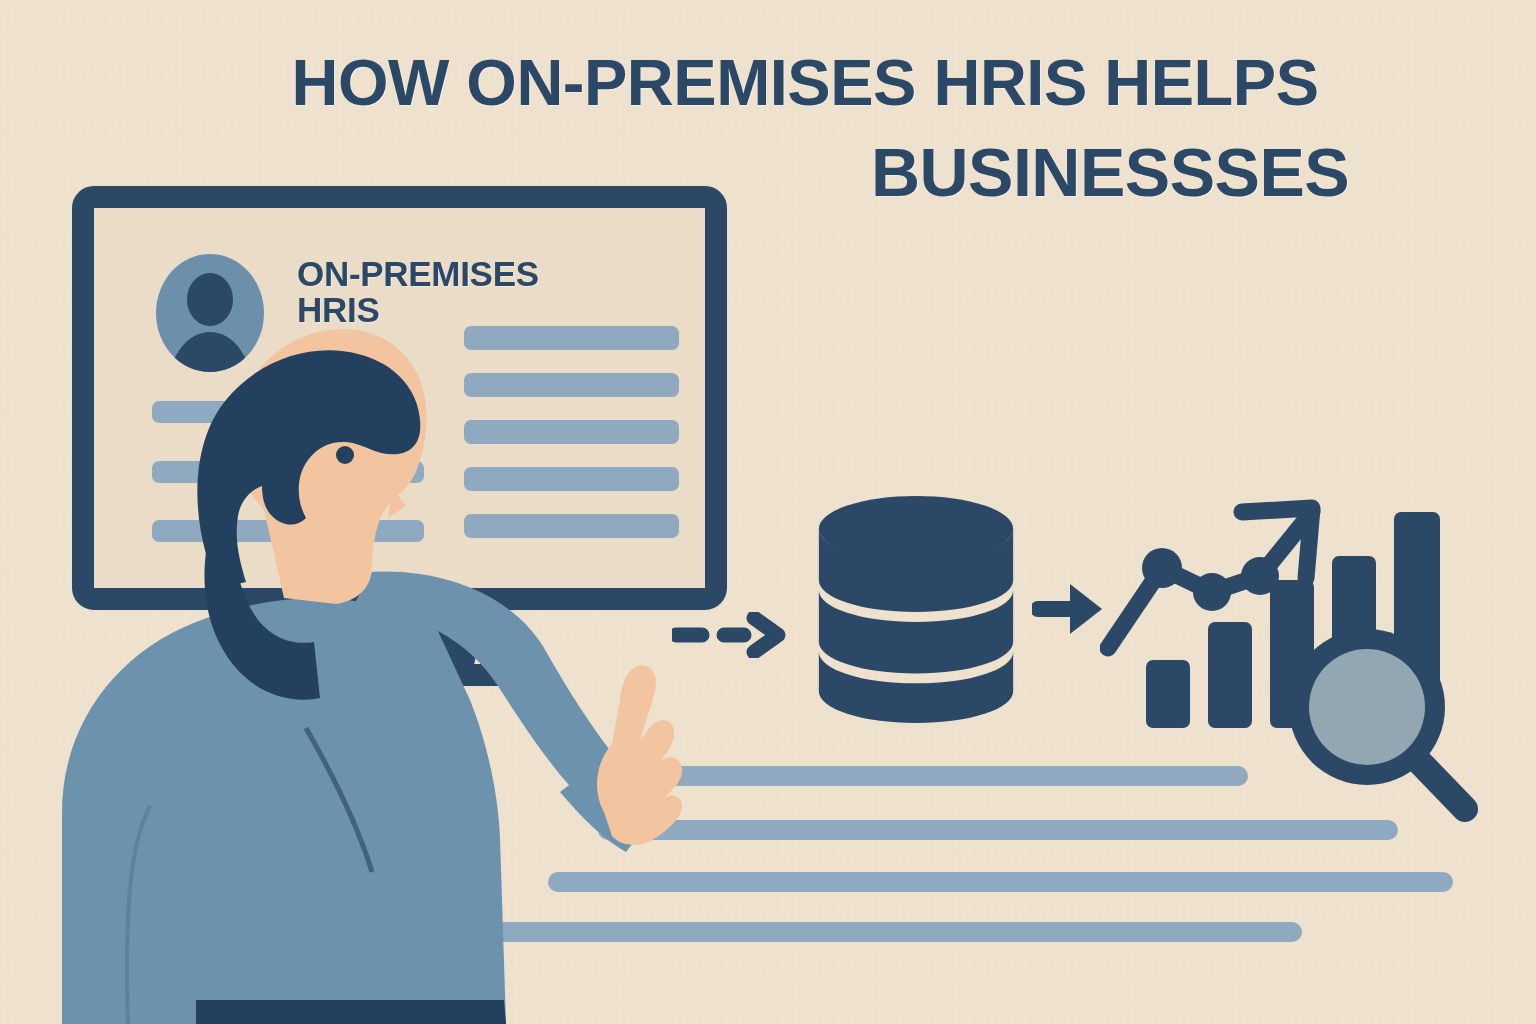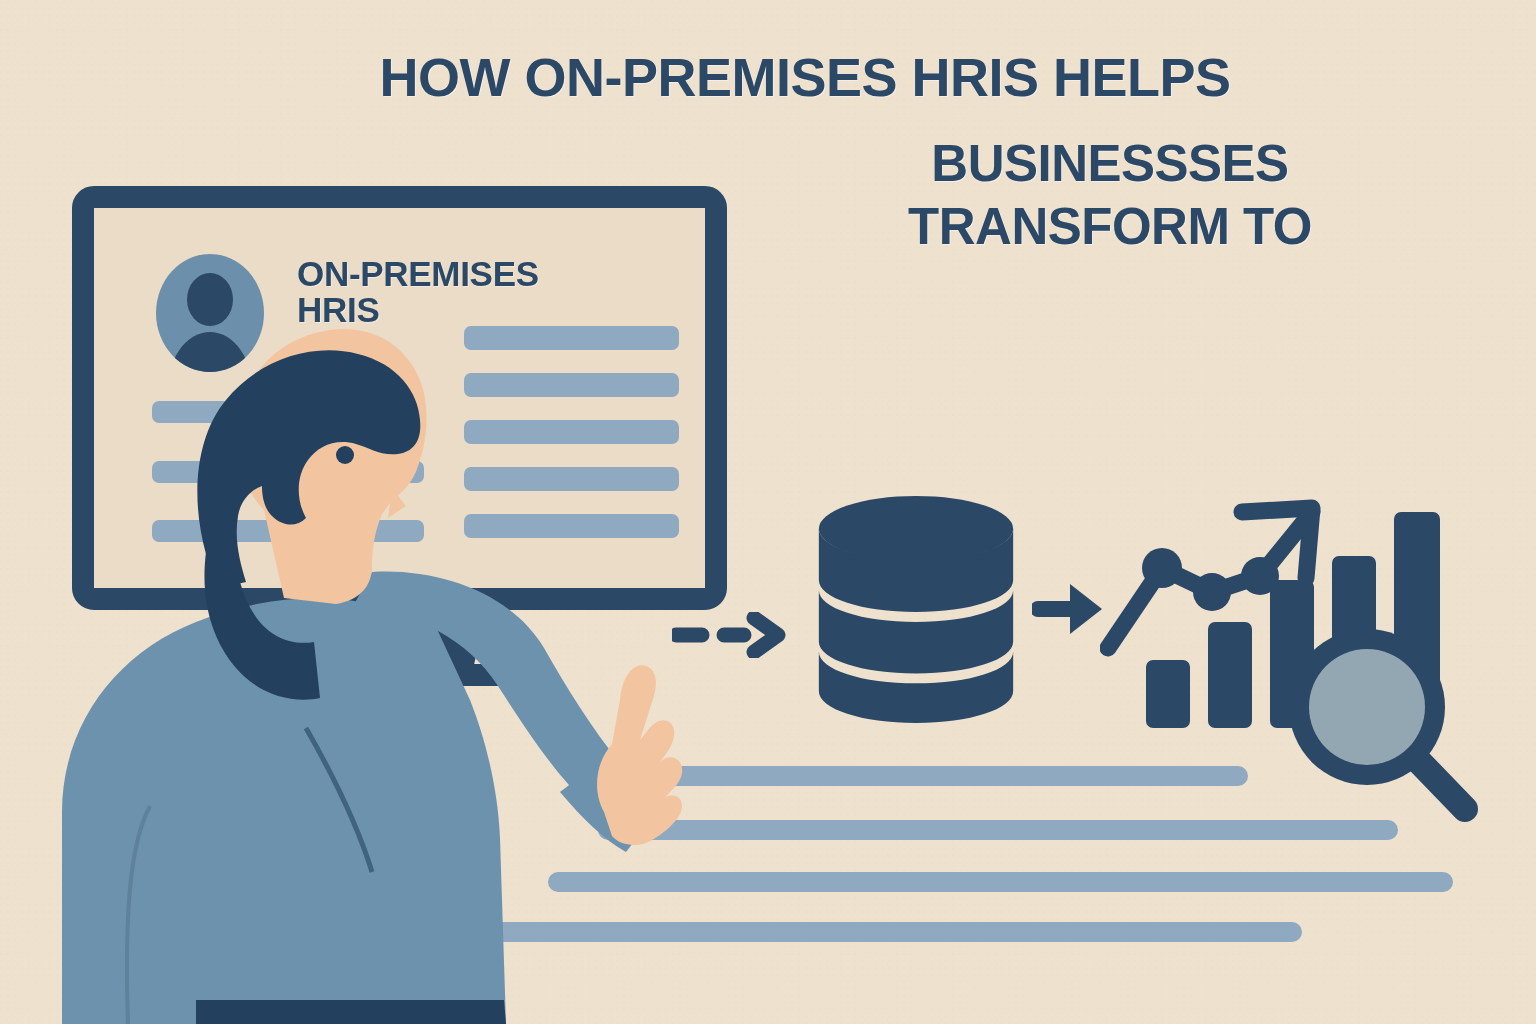--- a/index.html
+++ b/index.html
@@ -33,35 +33,35 @@
     position: absolute;
     left: 760px;
     top: 52px;
     width: 700px;
     text-align: center;
     z-index: 6;
   }
   .title-line {
     color: #2B4866;
     font-weight: 700;
-    font-size: 51px;
+    font-size: 68px;
     line-height: 0.96;
     letter-spacing: -0.5px;
     text-transform: uppercase;
     margin: 0 0 14px 0;
     text-shadow: 1px 1px 0 rgba(255,255,255,.45);
     white-space: nowrap;
   }
   #title-line-1 {
     position: absolute;
     left: -610px;
     top: 0px;
     width: 1310px;
     text-align: center;
-    font-size: 54px;
+    font-size: 65px;
   }
   #title-line-2 { margin-top: 88px; }
 
   
   #monitor {
     position: absolute;
     left: 72px;
     top: 186px;
     width: 655px;
     height: 424px;
@@ -175,21 +175,20 @@
   }
 </style>
 </head>
 <body>
 
 <div id="canvas">
 
   <div id="title-block">
     <div class="title-line" id="title-line-1">How On-Premises HRIS Helps</div>
     <div class="title-line" id="title-line-2">Businessses</div>
-    <div class="title-line">Transform To</div>
   </div>
 
   <div id="monitor-neck"></div>
   <div id="monitor-base"></div>
 
   <div id="monitor">
     <div id="monitor-inner">
 
       <div id="screen-avatar">
         <div id="avatar-head"></div>

